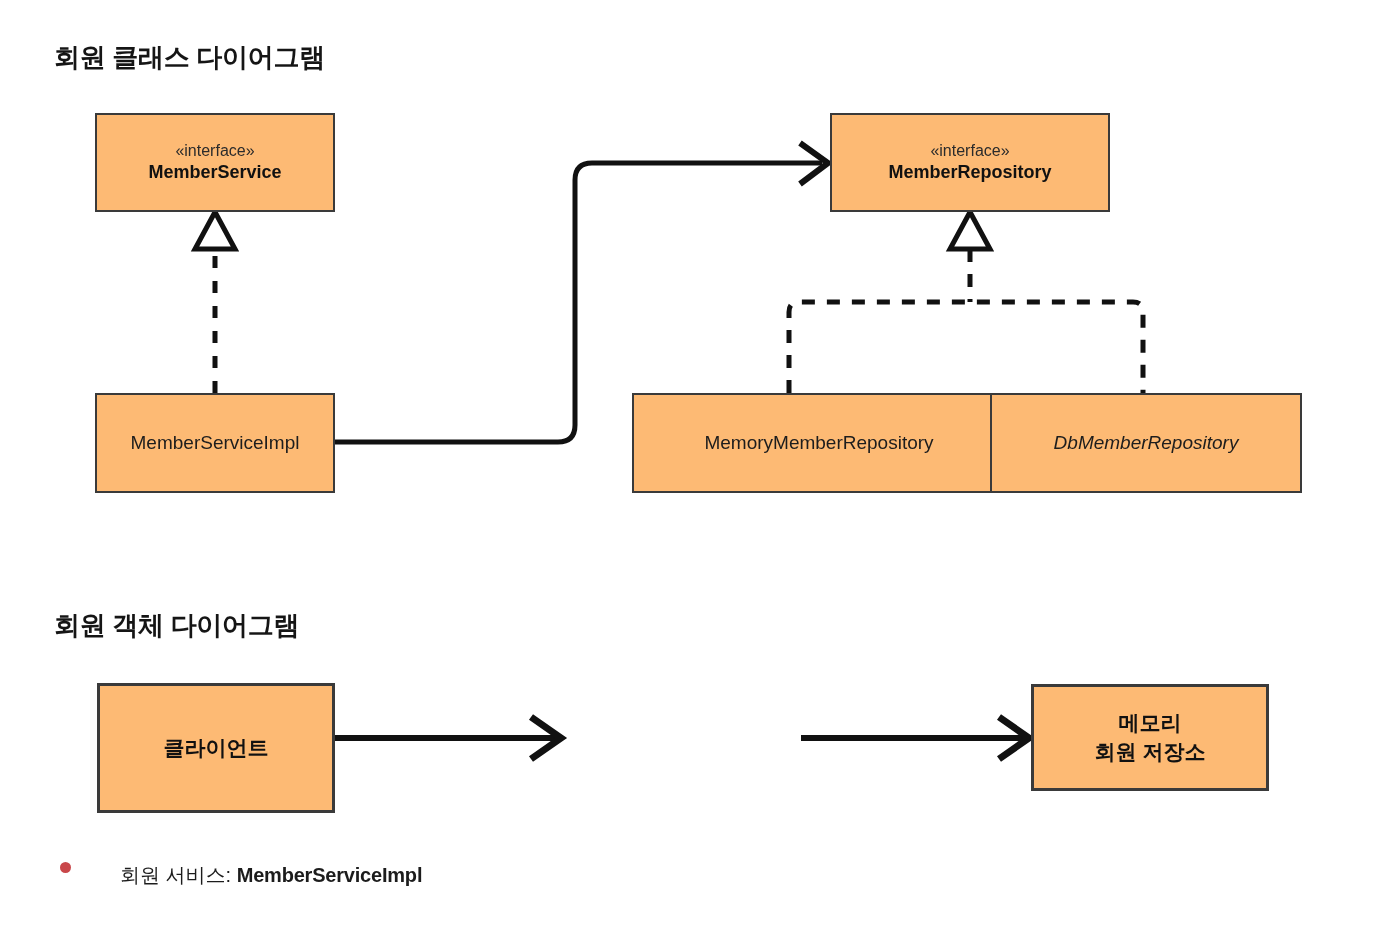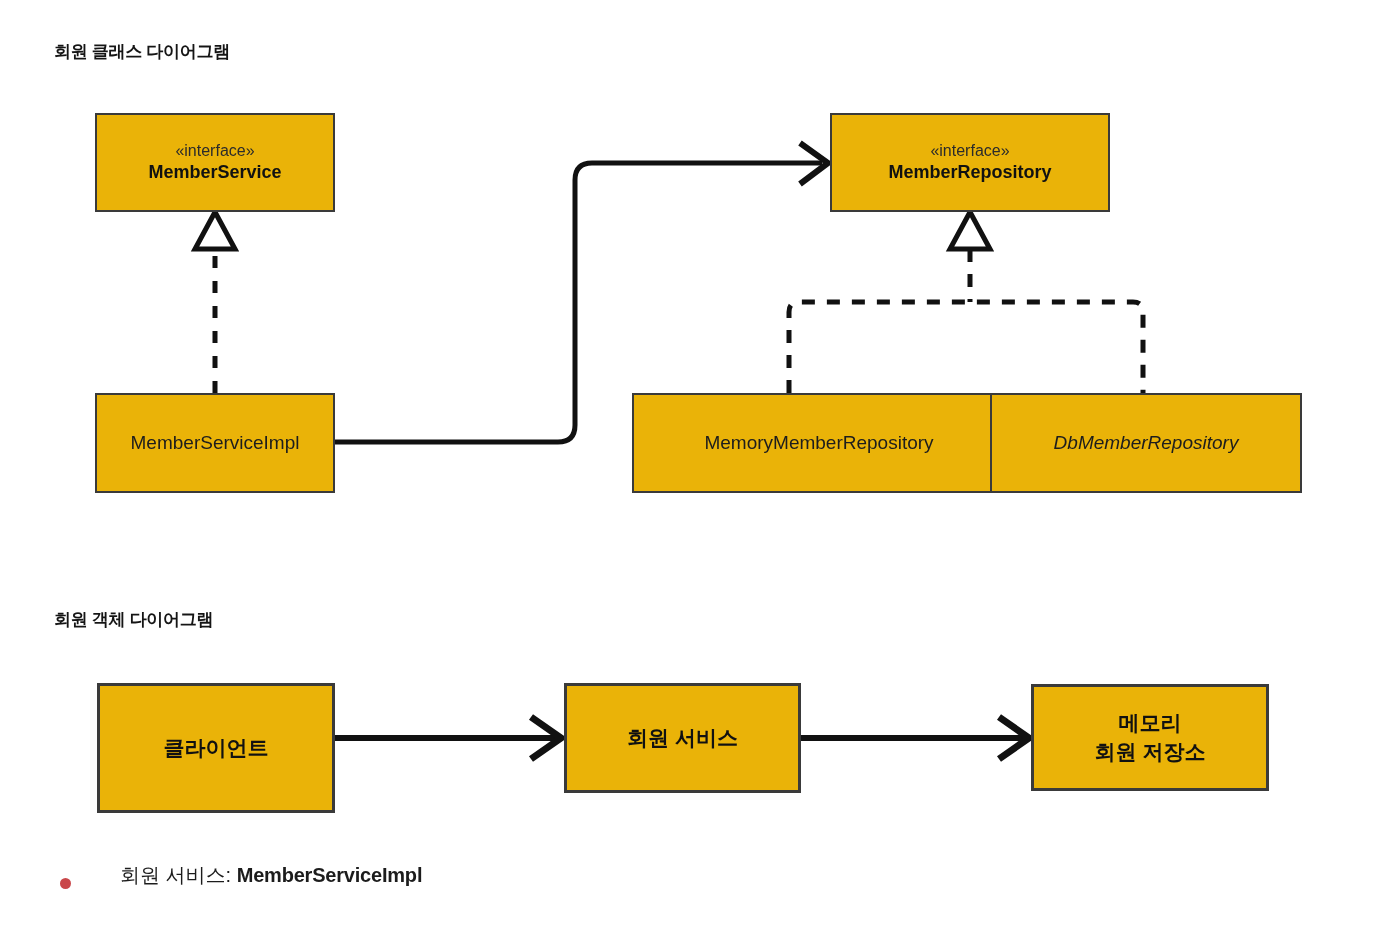--- a/index.html
+++ b/index.html
@@ -17,34 +17,34 @@
   }
 
   .canvas {
     position: absolute;
     inset: 0;
   }
 
   
   .heading {
     position: absolute;
-    font-size: 17px;
+    font-size: 26px;
     font-weight: bold;
     letter-spacing: -0.3px;
     color: #151515;
     white-space: nowrap;
   }
   #heading-class  { left: 54px; top: 40px; }
   #heading-object { left: 54px; top: 608px; }
 
   
   .uml-box {
     position: absolute;
     box-sizing: border-box;
-    background: #eab308;
+    background: #fdba74;
     border: 2px solid #3a3a3a;
     display: flex;
     flex-direction: column;
     align-items: center;
     justify-content: center;
     text-align: center;
     z-index: 3;
   }
   .uml-box .stereotype {
     font-size: 16px;
@@ -96,21 +96,21 @@
     z-index: 2;
     pointer-events: none;
   }
 
   
   #bullet-row {
     position: absolute;
     left: 60px;
     top: 862px;
     display: flex;
-    align-items: flex-end;
+    align-items: flex-start;
   }
   #bullet-dot {
     width: 11px;
     height: 11px;
     border-radius: 50%;
     background: #c9474a;
     flex: 0 0 auto;
   }
   #bullet-text {
     margin-left: 49px;
@@ -185,23 +185,20 @@
   </div>
 
   <div class="uml-box" id="box-db-member-repo">
     <div class="plainname">DbMemberRepository</div>
   </div>
 
   <div class="uml-box" id="box-client">
     <div class="korname">클라이언트</div>
   </div>
 
-  <div class="uml-box" id="box-member-svc">
-    <div class="korname">회원 서비스</div>
-  </div>
 
   <div class="uml-box" id="box-memory-store">
     <div class="korname">메모리
 회원 저장소</div>
   </div>
 
   <div id="bullet-row">
     <span id="bullet-dot" style="background: rgb(201, 71, 74);"></span>
     <span id="bullet-text">
       <span class="label">회원 서비스: </span><span class="value">MemberServiceImpl</span>

